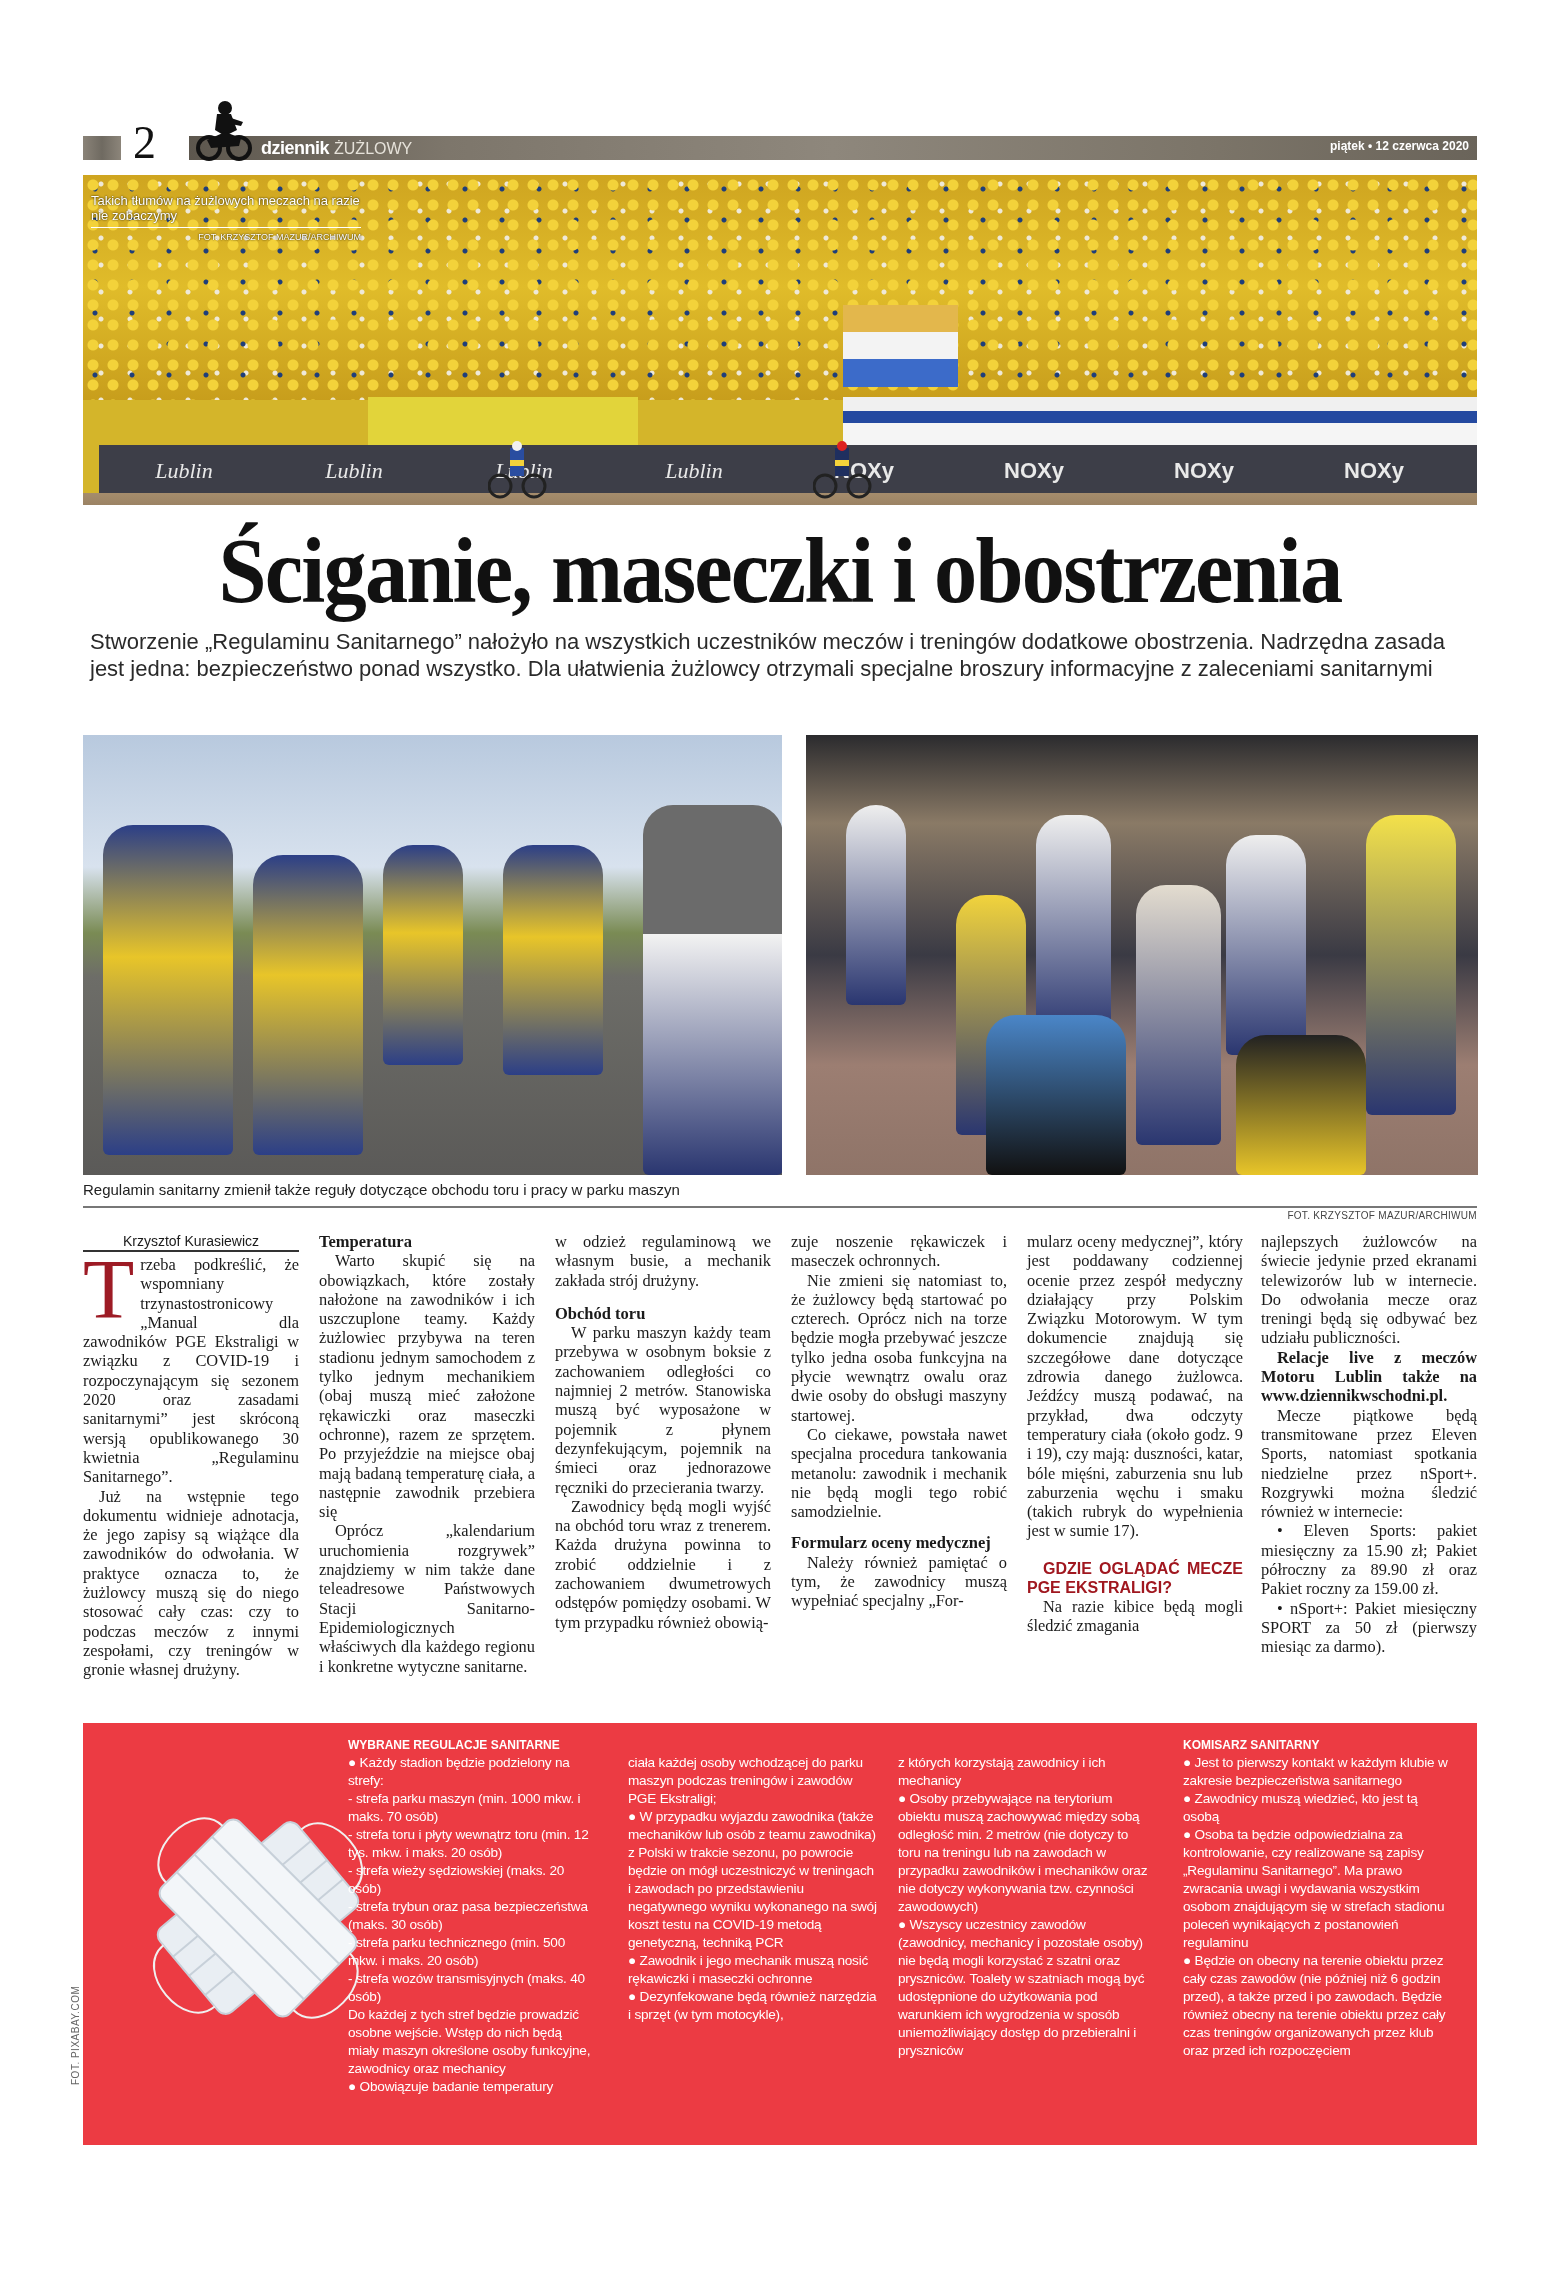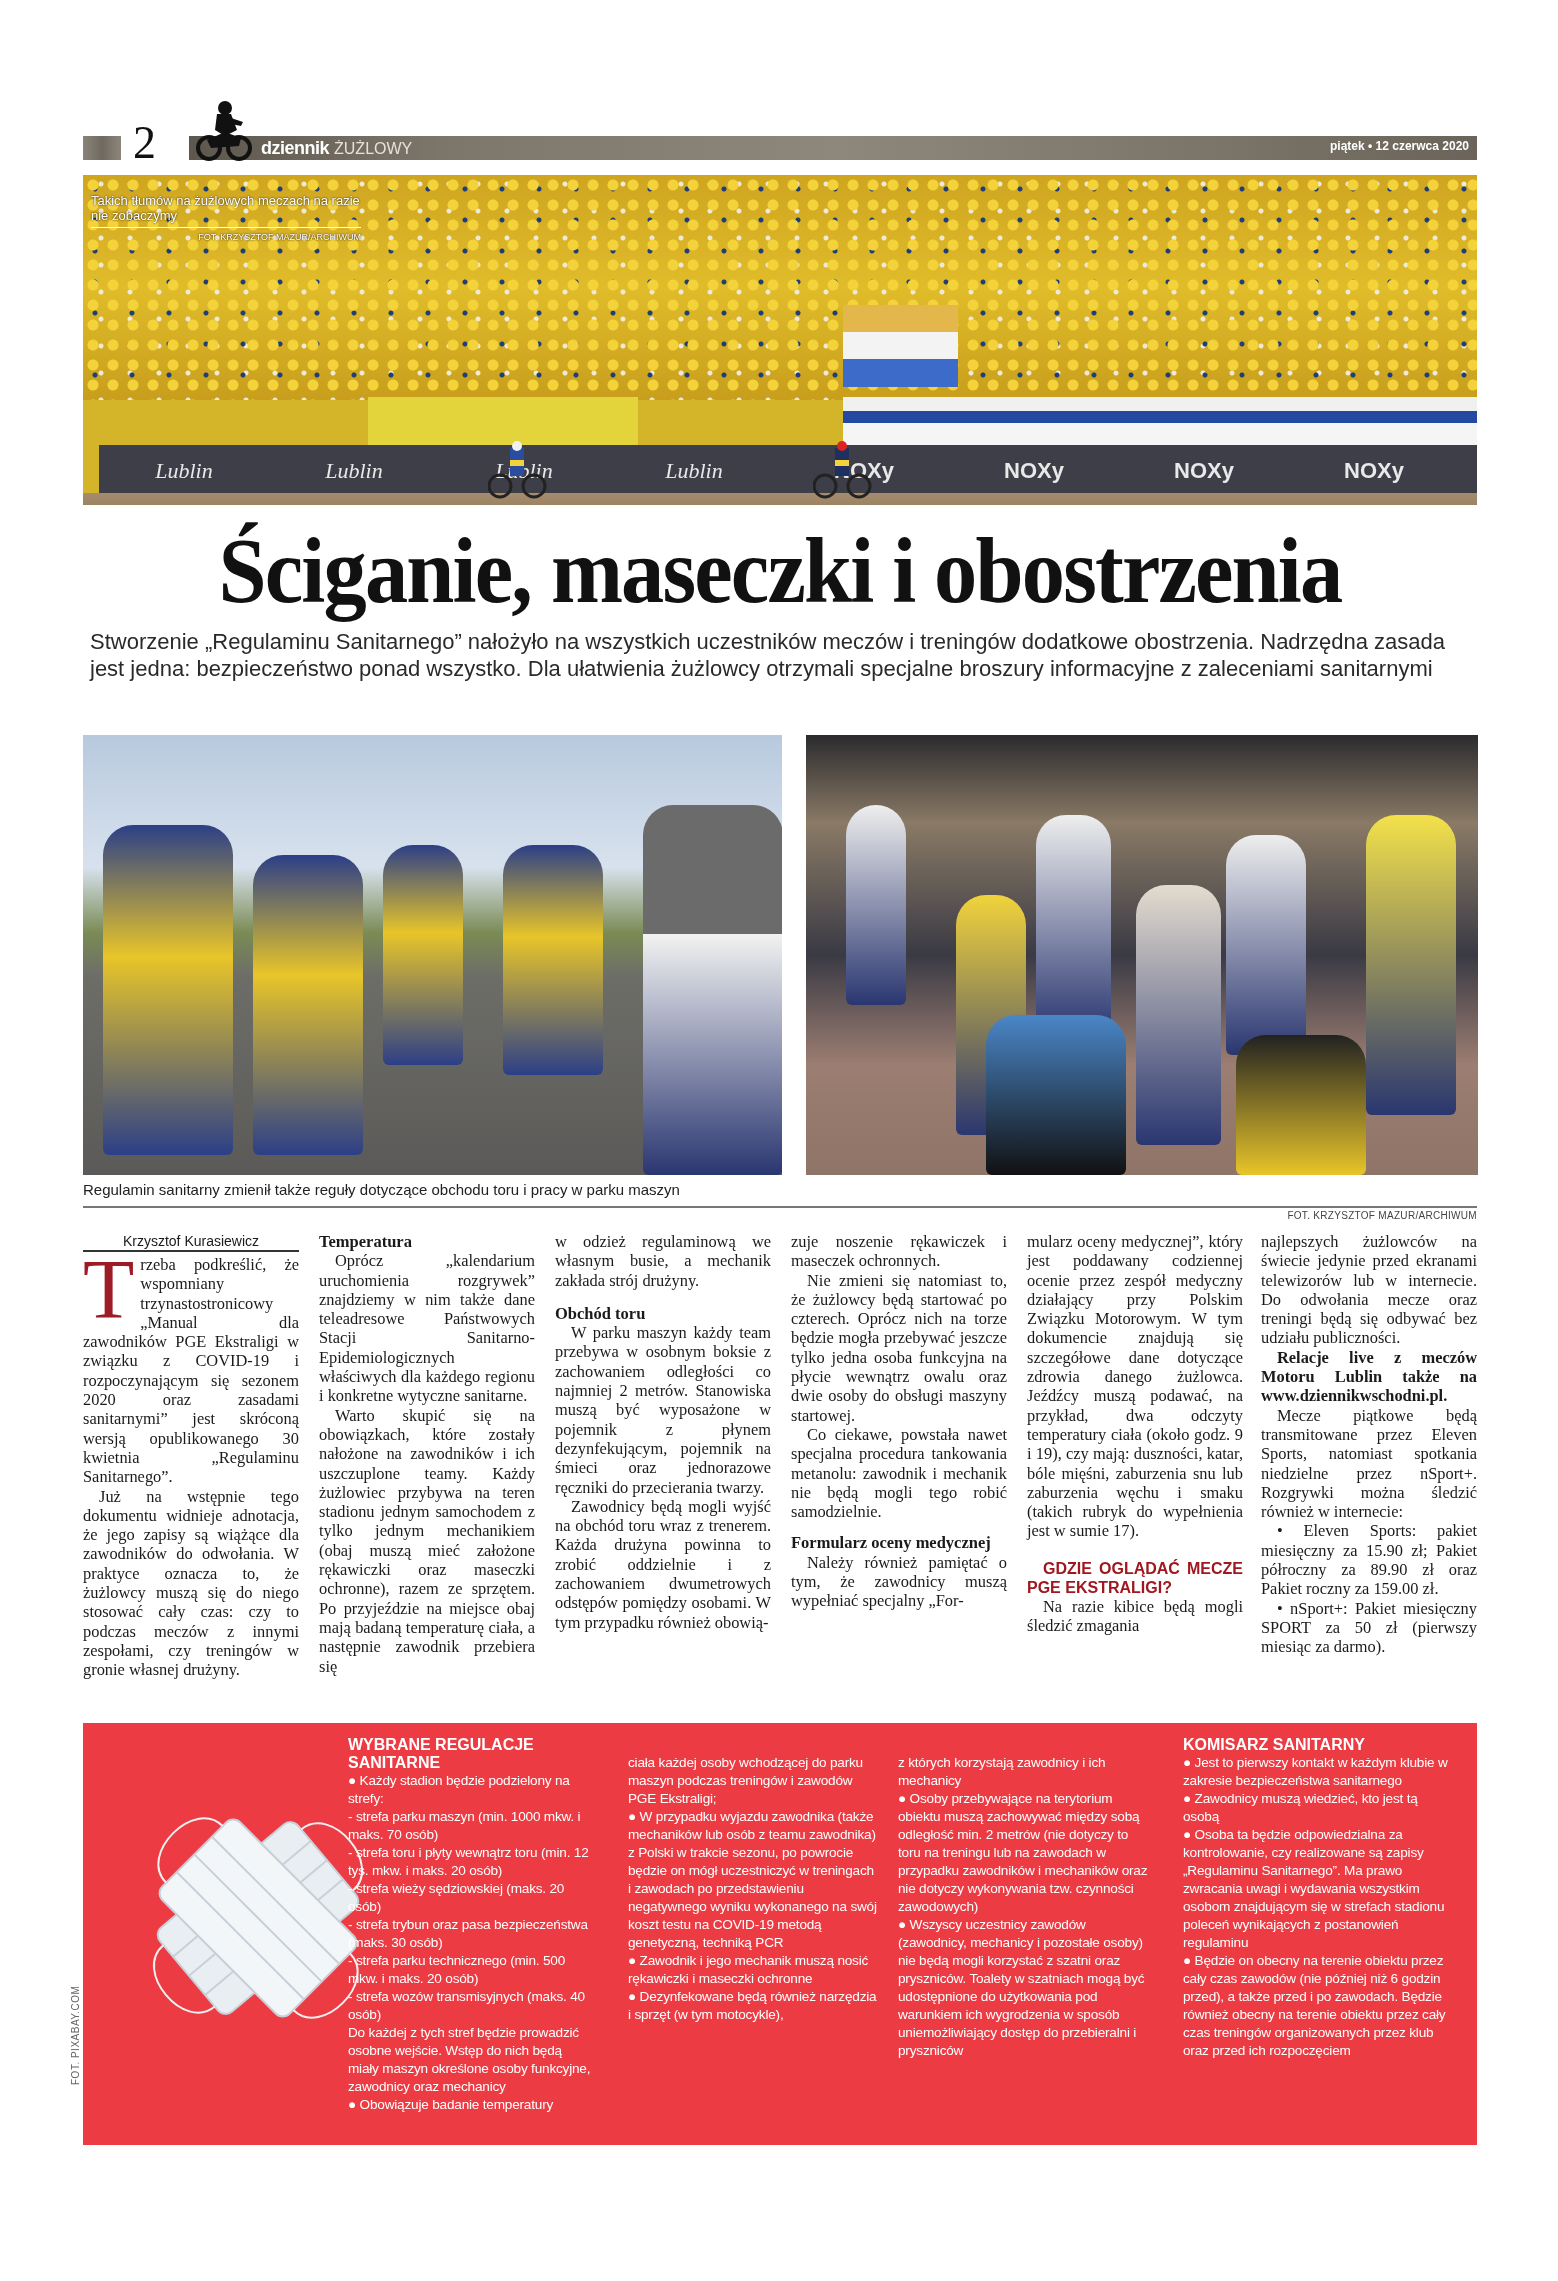--- a/index.html
+++ b/index.html
@@ -86,21 +86,21 @@
     font-family: "Liberation Serif", serif; }
   .red-head { font-family: "Liberation Sans", sans-serif; font-weight: bold; color: #a0171f;
     font-size: 16px; line-height: 19px; text-indent: 16px; }
   .col .bold { font-weight: bold; }
 
   
   .redbox { position: absolute; left: 83px; top: 1723px; width: 1394px; height: 422px; background: #ec3b43; }
   .mask { position: absolute; left: 45px; top: 45px; width: 260px; height: 300px; }
   .rb-col { position: absolute; top: 13px; font-family: "Liberation Sans", sans-serif; color: #fff;
     font-size: 13.6px; line-height: 18px; letter-spacing: -0.2px; }
-  .rb-col h5 { font-size: 16px; line-height: 18px; font-weight: bold; letter-spacing: 0; }
+  .rb-col h5 { font-size: 12px; line-height: 18px; font-weight: bold; letter-spacing: 0; }
   .pix { position: absolute; left: 70px; top: 2085px; transform: rotate(-90deg); transform-origin: left top;
     font-family: "Liberation Sans", sans-serif; font-size: 10px; color: #666; letter-spacing: 0.5px; width: 160px; }
 </style>
 </head>
 <body>
 
 <div class="hdr">
   <div class="hdr-block"></div>
   <div class="hdr-num">2</div>
   <div class="hdr-bar"></div>
@@ -181,22 +181,22 @@
 
 <div class="cols">
   <div class="col" style="left:0">
     <div class="byline">Krzysztof Kurasiewicz</div>
     <span class="dropcap">T</span>
     <p class="noind">rzeba podkreślić, że wspomniany trzynastostronicowy „Manual dla zawodników PGE Ekstraligi w związku z COVID-19 i rozpoczynającym się sezonem 2020 oraz zasadami sanitarnymi” jest skróconą wersją opublikowanego 30 kwietnia „Regulaminu Sanitarnego”.</p>
     <p>Już na wstępnie tego dokumentu widnieje adnotacja, że jego zapisy są wiążące dla zawodników do odwołania. W praktyce oznacza to, że żużlowcy muszą się do niego stosować cały czas: czy to podczas meczów z innymi zespołami, czy treningów w gronie własnej drużyny.</p>
   </div>
   <div class="col" style="left:236px">
     <h4>Temperatura</h4>
+    <p>Warto skupić się na obowiązkach, które zostały nałożone na zawodników i ich uszczuplone teamy. Każdy żużlowiec przybywa na teren stadionu jednym samochodem z tylko jednym mechanikiem (obaj muszą mieć założone rękawiczki oraz maseczki ochronne), razem ze sprzętem. Po przyjeździe na miejsce obaj mają badaną temperaturę ciała, a następnie zawodnik przebiera się</p>
     <p>Oprócz „kalendarium uruchomienia rozgrywek” znajdziemy w nim także dane teleadresowe Państwowych Stacji Sanitarno-Epidemiologicznych właściwych dla każdego regionu i konkretne wytyczne sanitarne.</p>
-    <p>Warto skupić się na obowiązkach, które zostały nałożone na zawodników i ich uszczuplone teamy. Każdy żużlowiec przybywa na teren stadionu jednym samochodem z tylko jednym mechanikiem (obaj muszą mieć założone rękawiczki oraz maseczki ochronne), razem ze sprzętem. Po przyjeździe na miejsce obaj mają badaną temperaturę ciała, a następnie zawodnik przebiera się</p>
   </div>
   <div class="col" style="left:472px">
     <p class="noind">w odzież regulaminową we własnym busie, a mechanik zakłada strój drużyny.</p>
     <h4 style="margin-top:14px">Obchód toru</h4>
     <p>W parku maszyn każdy team przebywa w osobnym boksie z zachowaniem odległości co najmniej 2 metrów. Stanowiska muszą być wyposażone w pojemnik z płynem dezynfekującym, pojemnik na śmieci oraz jednorazowe ręczniki do przecierania twarzy.</p>
     <p>Zawodnicy będą mogli wyjść na obchód toru wraz z trenerem. Każda drużyna powinna to zrobić oddzielnie i z zachowaniem dwumetrowych odstępów pomiędzy osobami. W tym przypadku również obowią-</p>
   </div>
   <div class="col" style="left:708px">
     <p class="noind">zuje noszenie rękawiczek i maseczek ochronnych.</p>
     <p>Nie zmieni się natomiast to, że żużlowcy będą startować po czterech. Oprócz nich na torze będzie mogła przebywać jeszcze tylko jedna osoba funkcyjna na płycie wewnątrz owalu oraz dwie osoby do obsługi maszyny startowej.</p>

